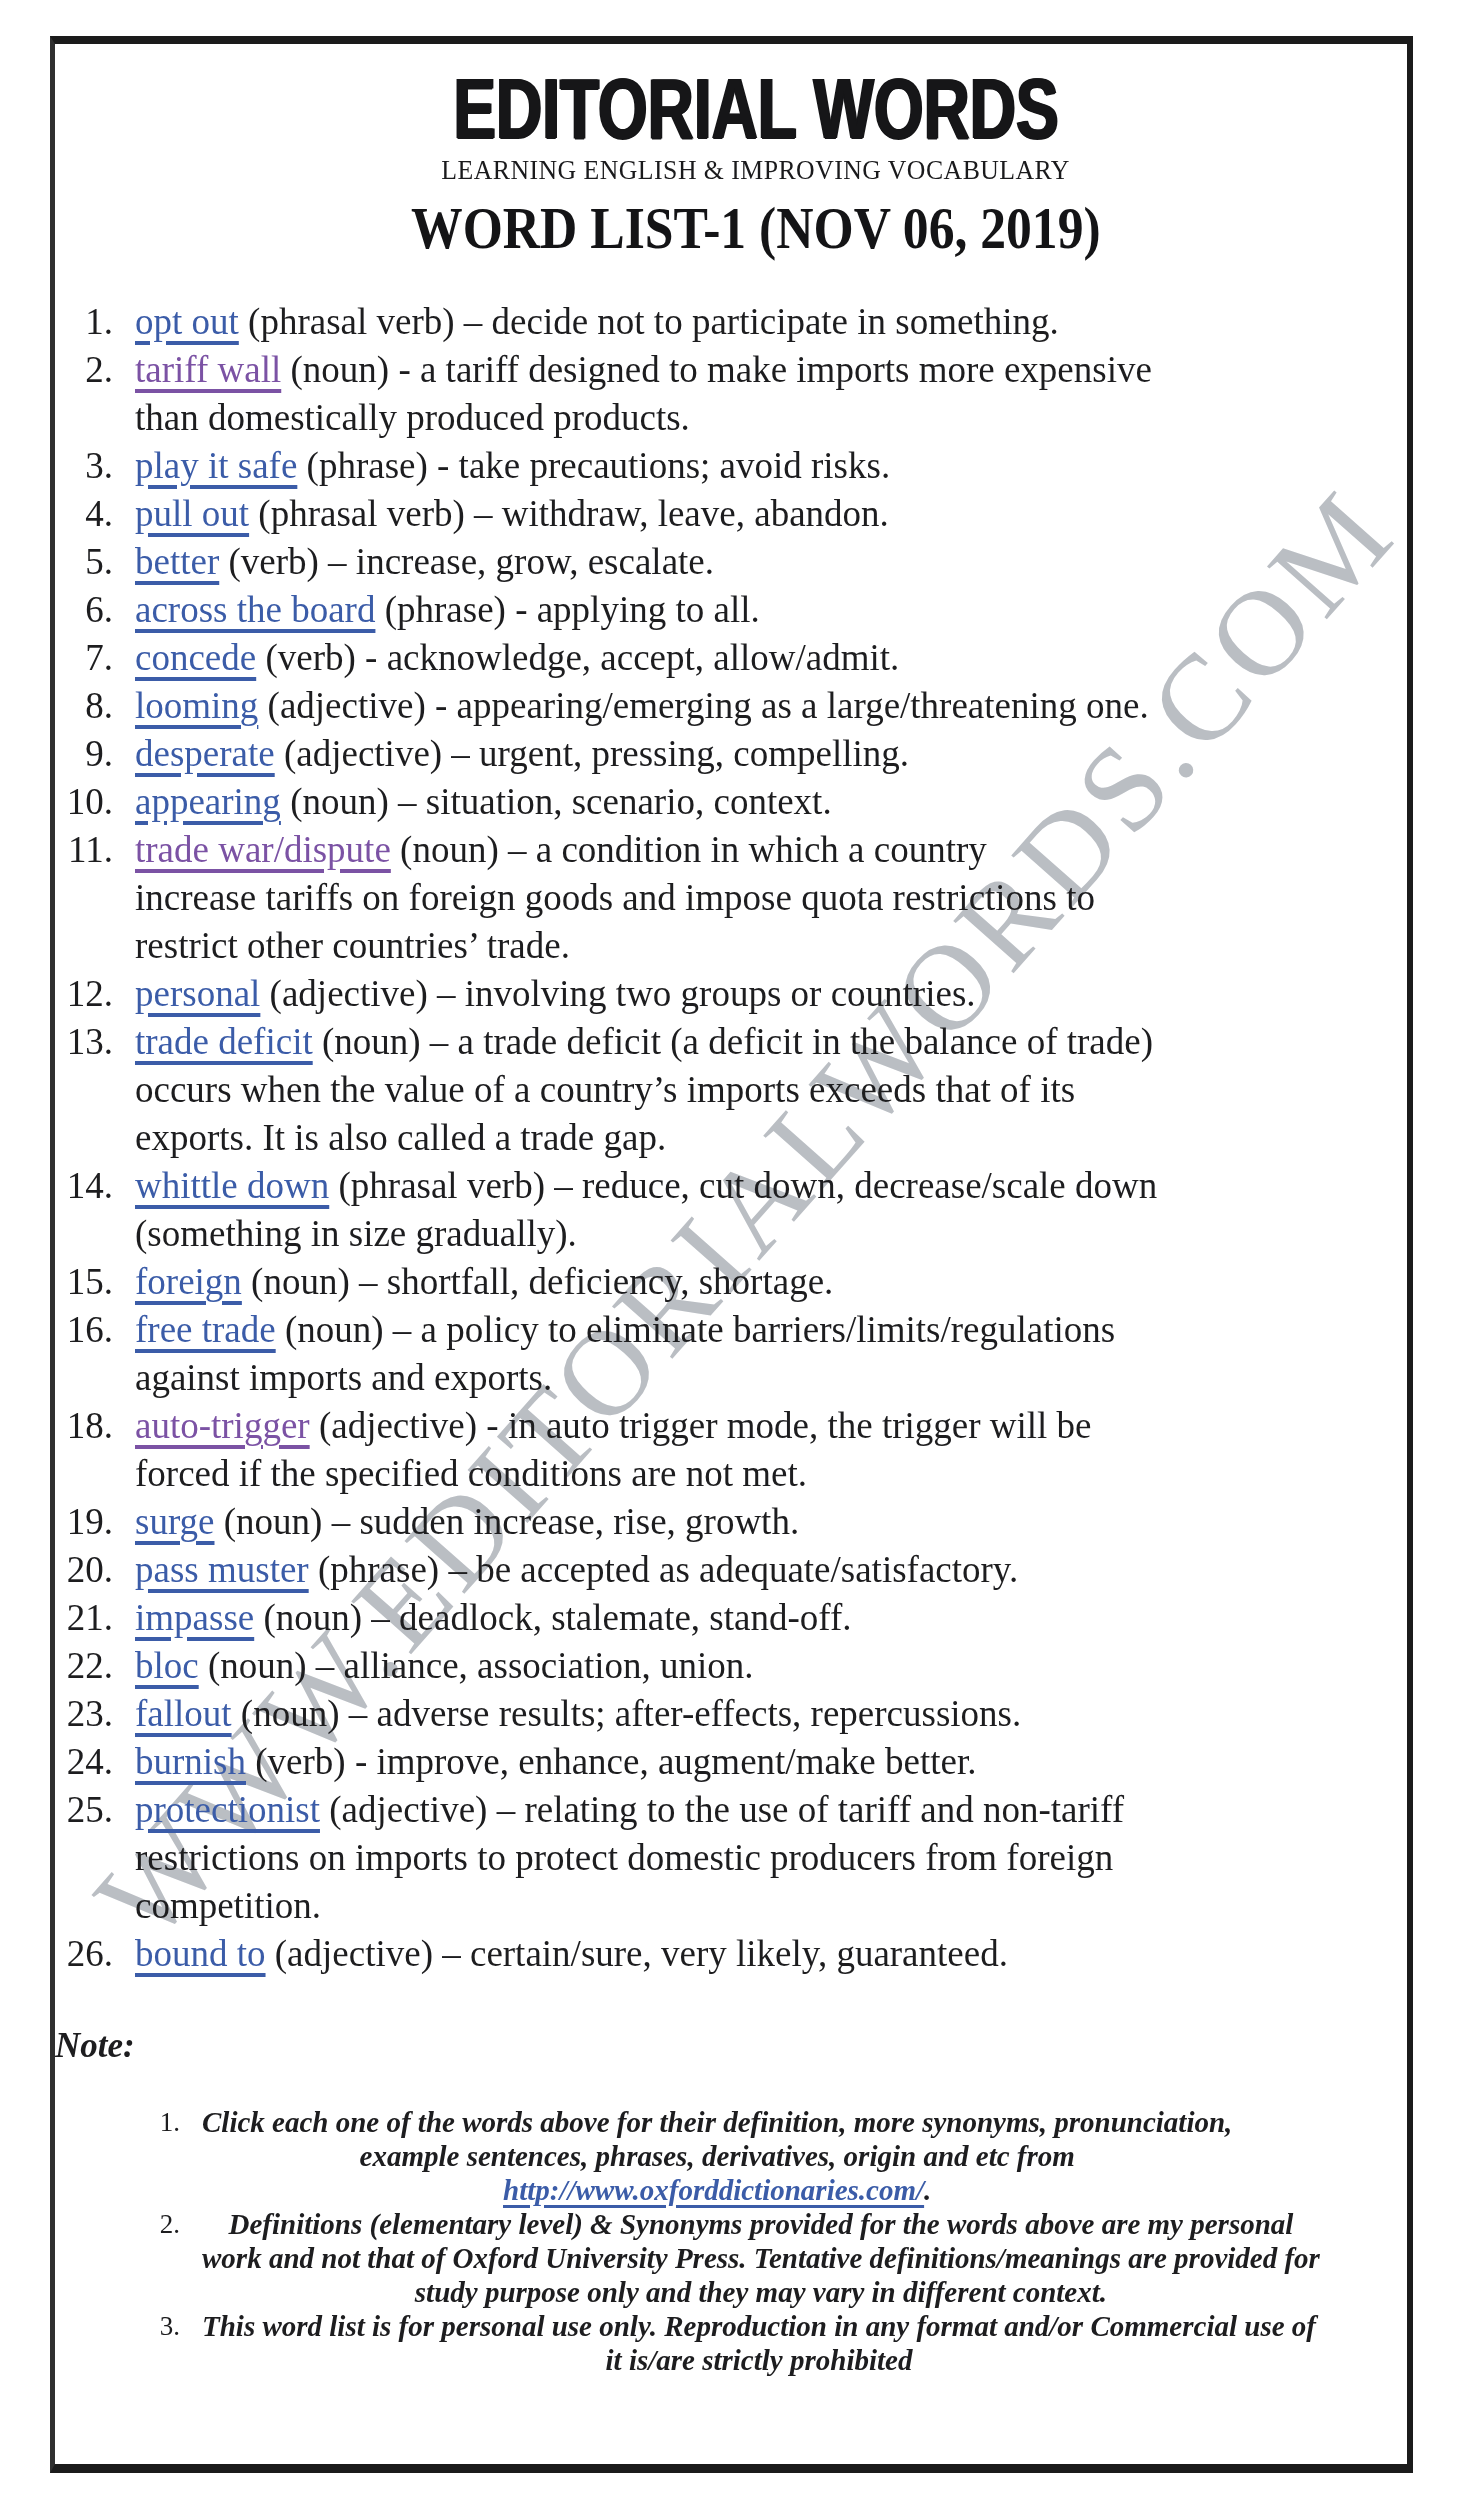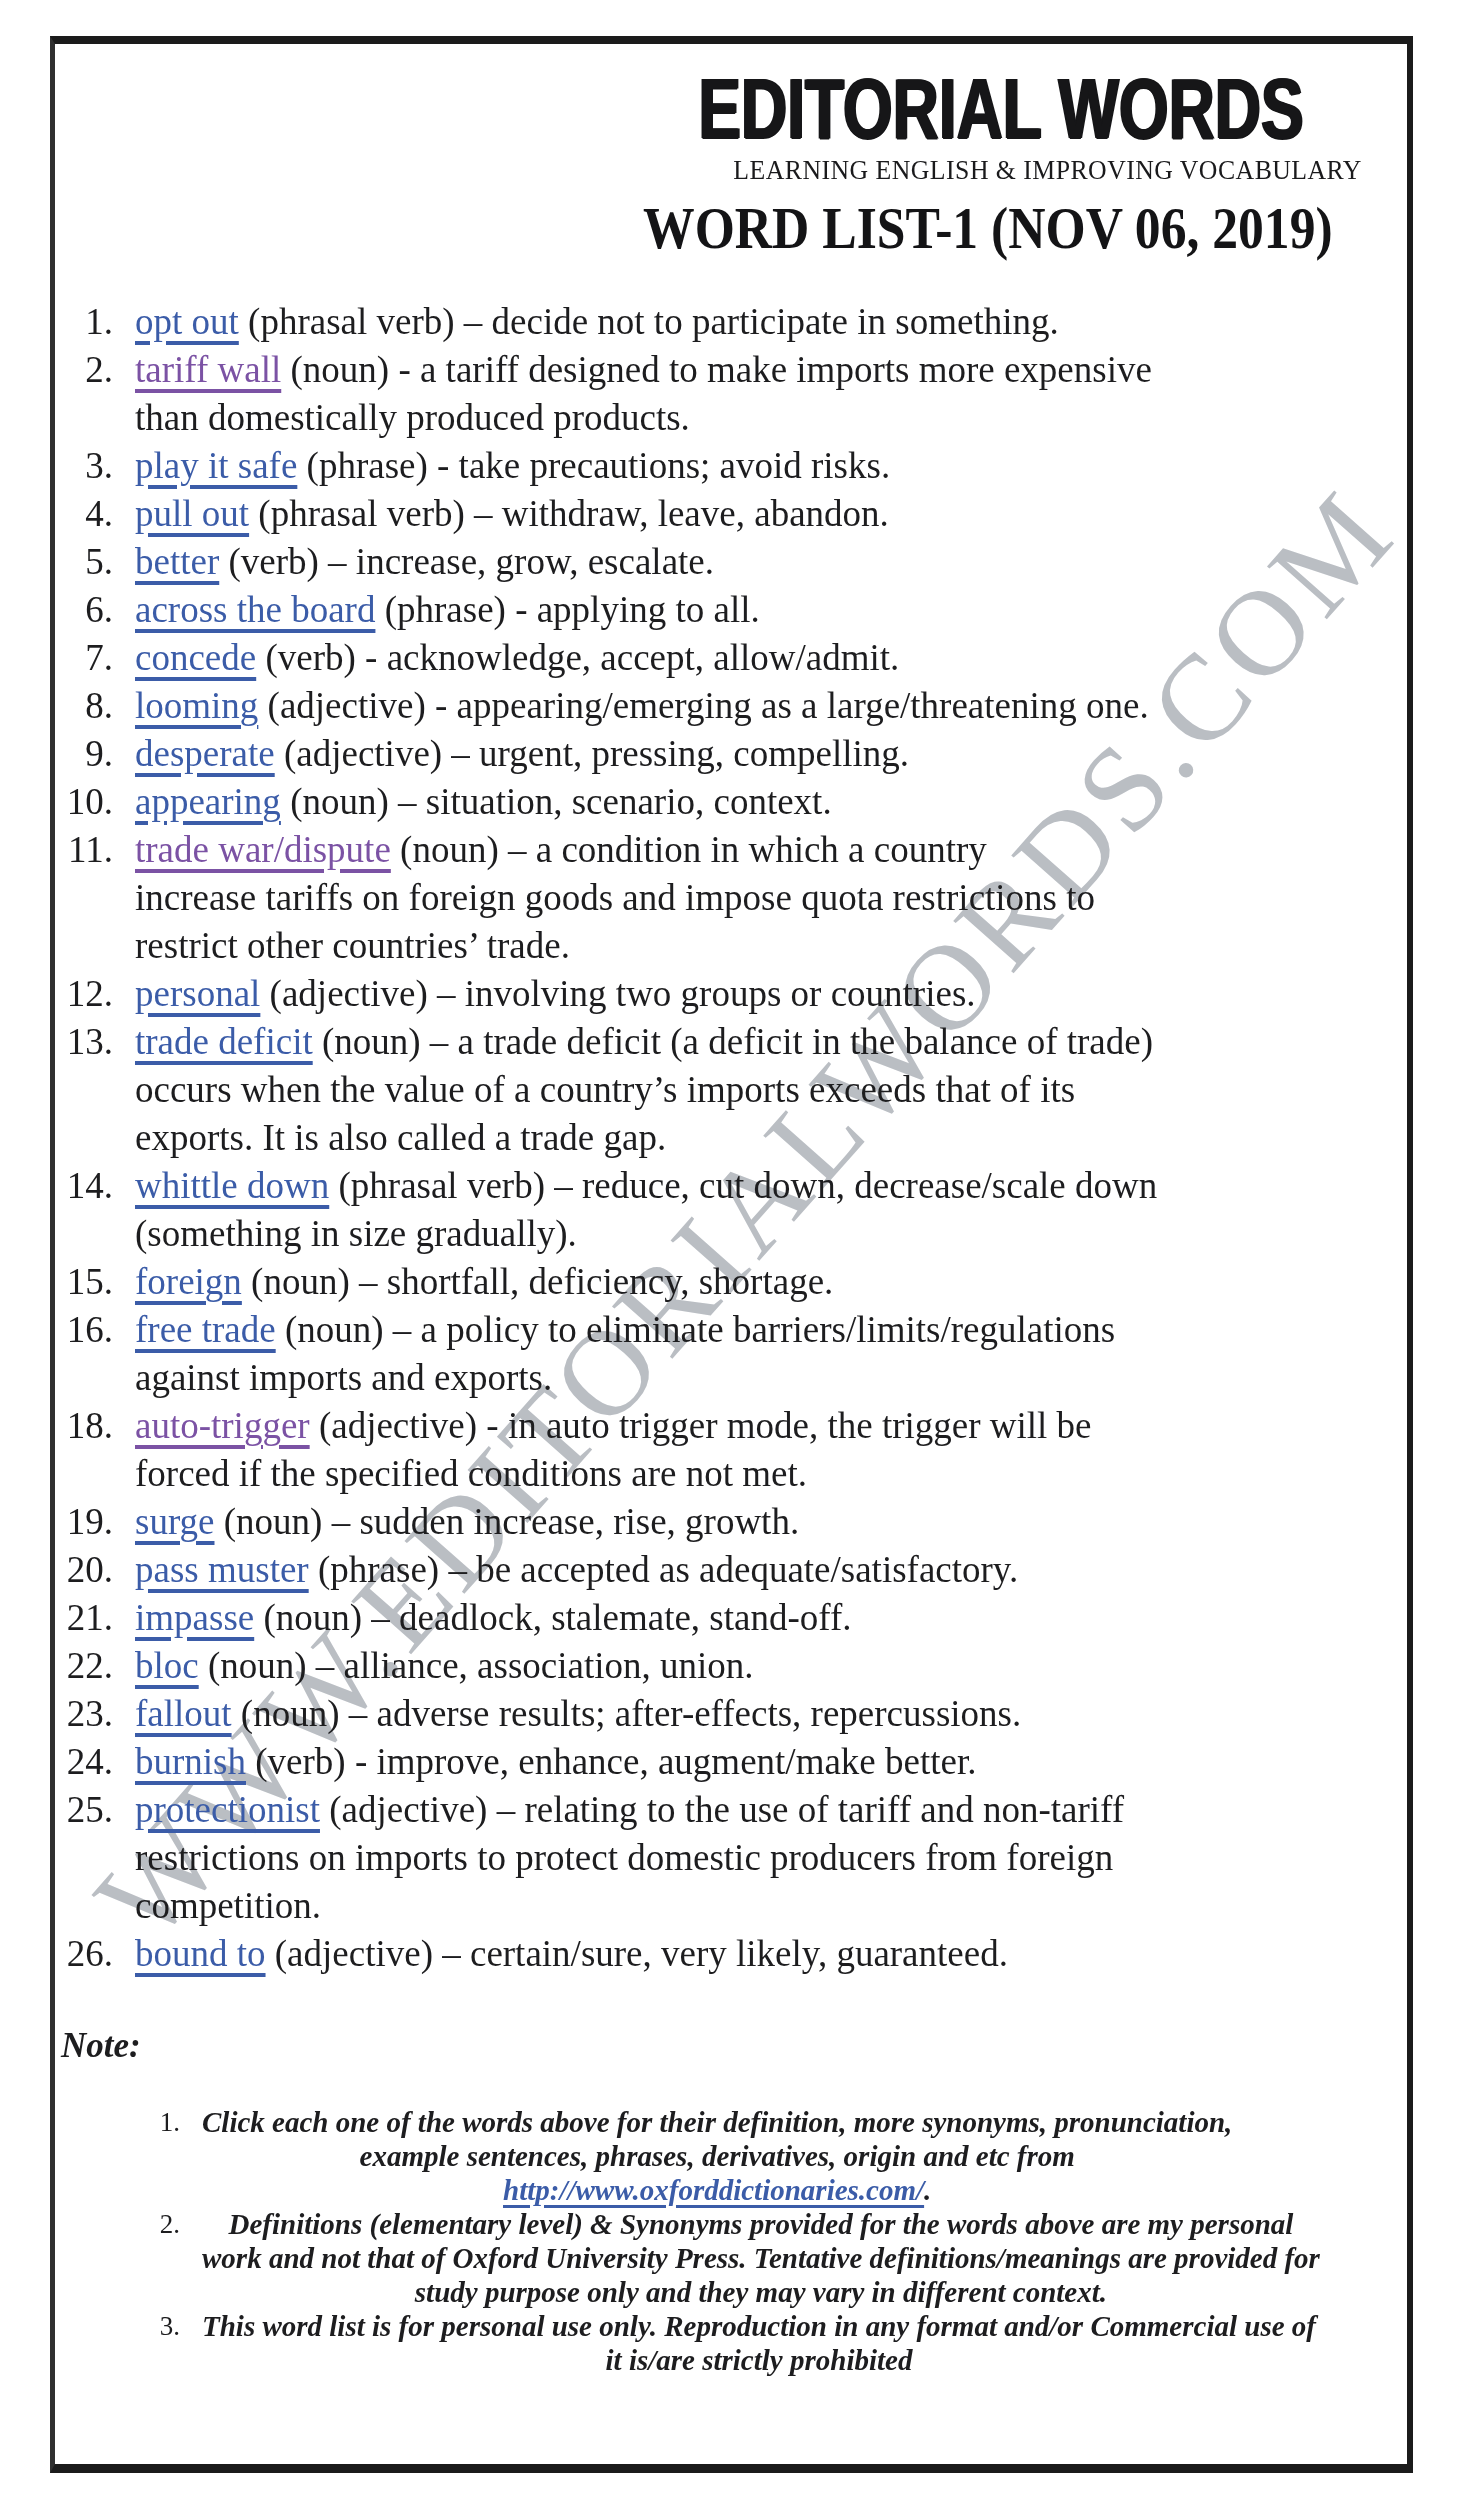--- a/index.html
+++ b/index.html
@@ -25,21 +25,21 @@
     overflow:hidden;background:#fff;
   }
   .watermark{
     position:absolute;left:690px;top:1171px;z-index:0;
     transform:translate(-50%,-50%) rotate(-48.5deg);
     font-family:"Liberation Serif",serif;
     font-size:122px;letter-spacing:6px;white-space:nowrap;
     color:var(--watermark);opacity:.8;pointer-events:none;
   }
   .content{position:relative;z-index:1;height:100%;padding:0 18px 0 0;}
-  header{padding-top:24px;padding-left:68px;text-align:right;}
+  header{padding-top:24px;padding-left:68px;text-align:center;}
   .title-row,.subtitle-row,.listtitle-row{line-height:1;}
   h1.masthead{
     margin:0;display:inline-block;line-height:1;
     font-family:"Liberation Sans",sans-serif;font-weight:bold;
     font-size:82px;letter-spacing:0;
     transform:scaleX(.78) scaleY(1.05);
     text-shadow:1.5px 0 0 currentColor,-1.5px 0 0 currentColor,0 1px 0 currentColor;
     color:#161618;
   }
   .subtitle{
@@ -58,21 +58,21 @@
   }
   li.word-item{display:flex;}
   .num{flex:0 0 58px;text-align:right;white-space:pre;}
   .entry{flex:1;margin-left:22px;white-space:pre-wrap;}
   a.word{
     color:var(--link-blue);text-decoration:underline;
     text-decoration-thickness:3.5px;text-underline-offset:7px;cursor:pointer;
   }
   a.word.visited{color:var(--link-visited);}
   .note-label{
-    margin:50px 0 0 6px;font-size:35px;line-height:1;
+    margin:50px 0 0 0;font-size:35px;line-height:1;
     font-weight:bold;font-style:italic;
   }
   ol.notes{
     list-style:none;margin:42px 0 0 95px;padding:0;
     font-size:29px;line-height:34px;font-weight:bold;font-style:italic;
   }
   li.note-item{display:flex;}
   .note-num{
     flex:0 0 30px;text-align:right;
     font-style:normal;font-weight:normal;font-size:27px;

